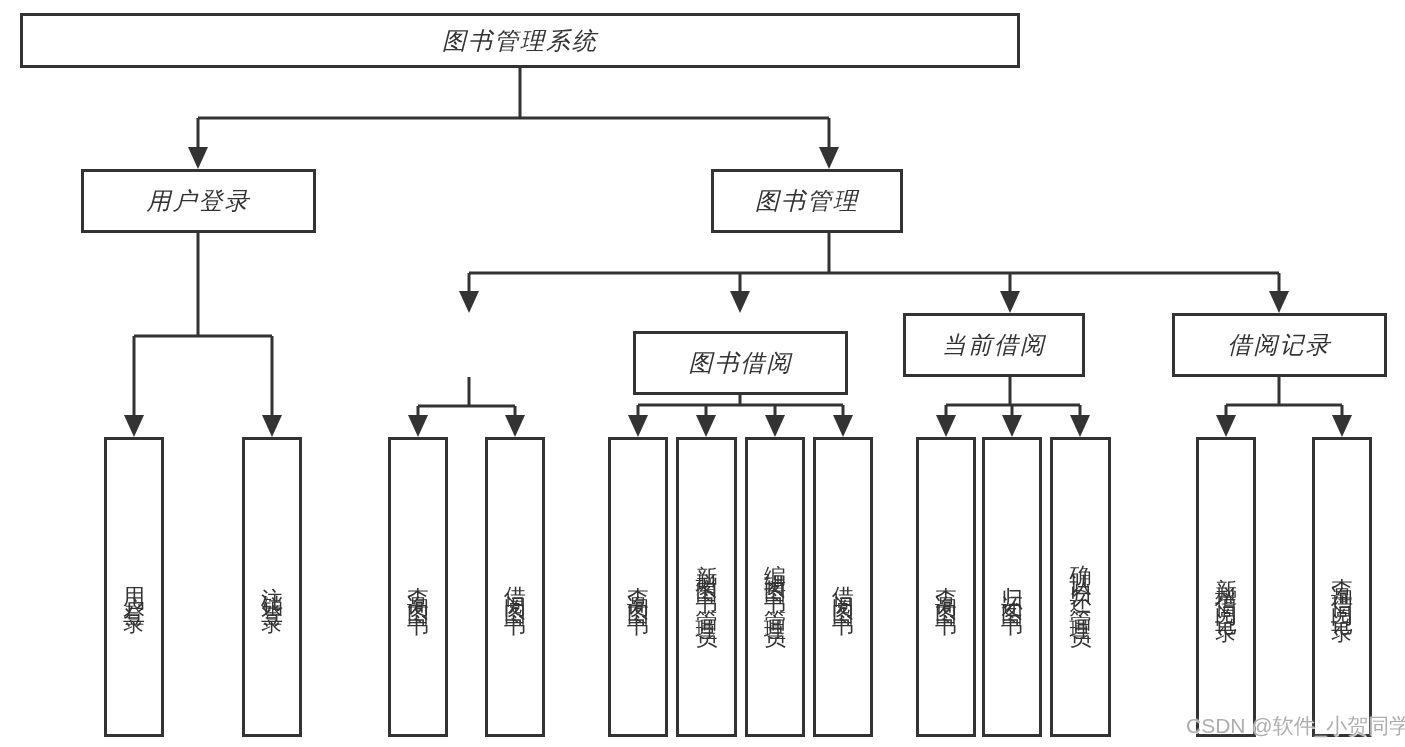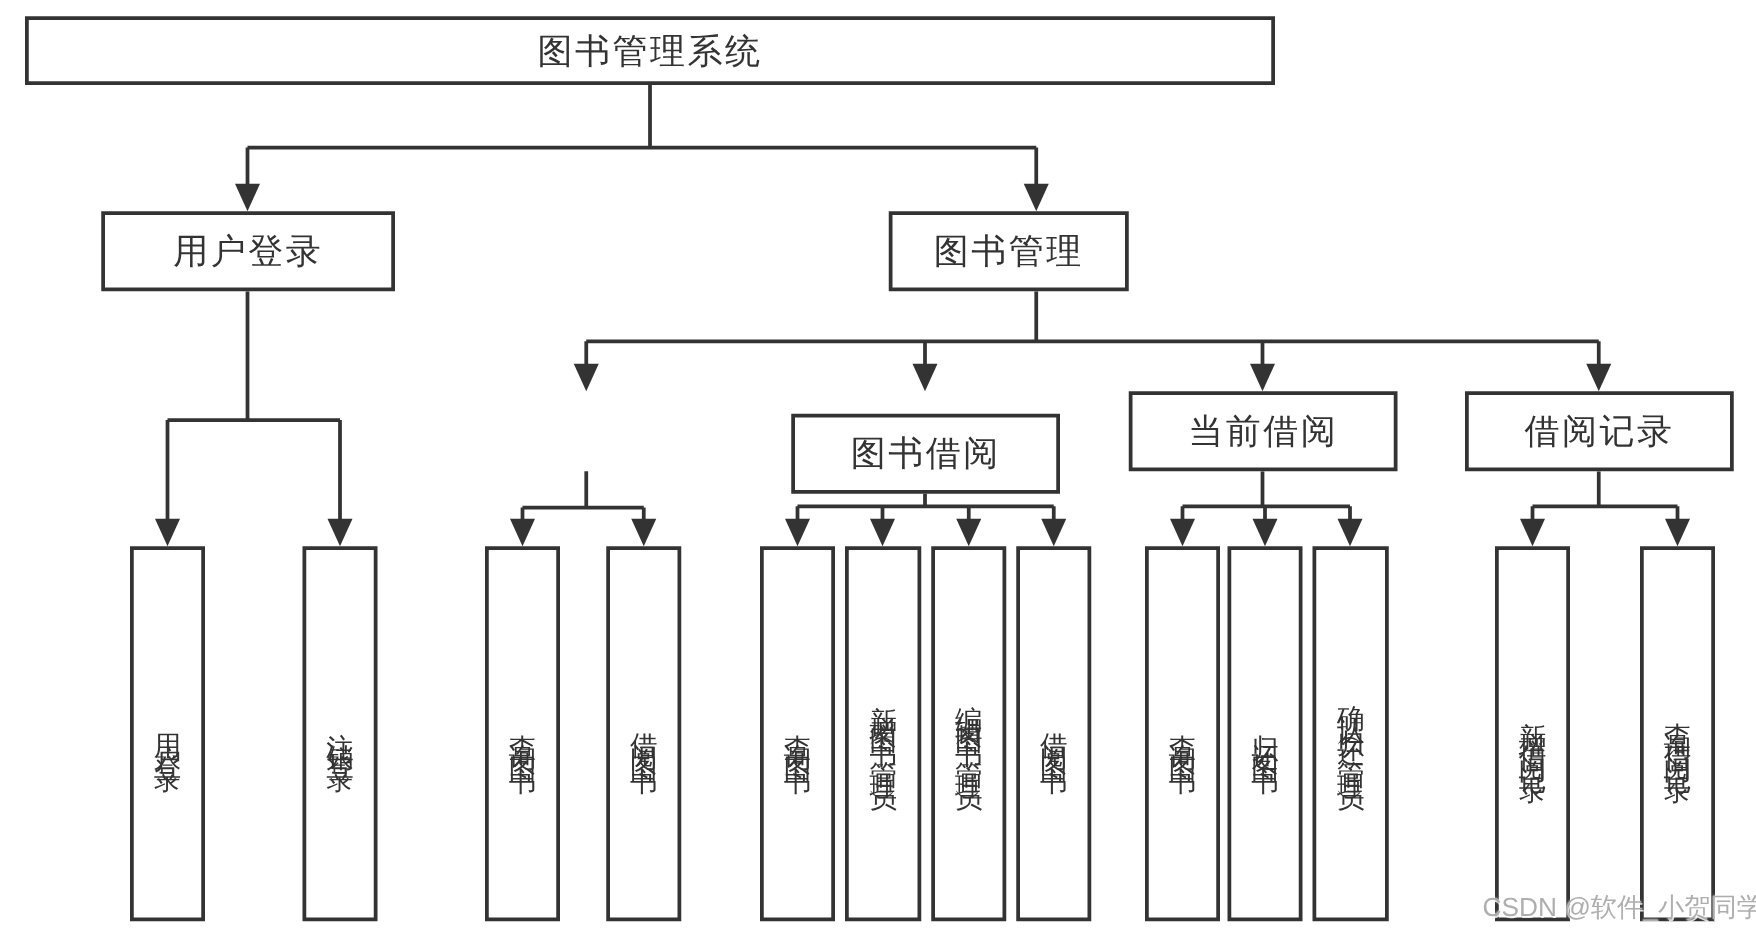--- a/index.html
+++ b/index.html
@@ -9,21 +9,21 @@
   }
   .wires{position:absolute;left:0;top:0;z-index:1;}
   .wires path{stroke:#333333;stroke-width:3;fill:none;}
   .wires polygon{fill:#333333;stroke:none;}
   .node{
     position:absolute;box-sizing:border-box;z-index:2;
     border:3px solid #333333;background:#ffffff;color:#333333;
     display:flex;align-items:center;justify-content:center;
     text-align:center;
   }
-  .h{font-size:28px;letter-spacing:2px;}
+  .h{font-size:24px;letter-spacing:2px;font-style:italic;}
   .v{
     font-size:22px;letter-spacing:9px;
     writing-mode:vertical-lr;text-orientation:mixed;
   }
   .watermark{
     position:absolute;left:1186px;top:712px;z-index:5;
     font-size:21px;color:#aeaeae;white-space:nowrap;
     text-shadow:0 0 2px rgba(255,255,255,0.95),1px 1px 0 rgba(255,255,255,0.8);
   }
 </style>
@@ -81,21 +81,21 @@
       <polygon points="1332,415 1352,415 1342,437"></polygon>
     </g>
   </svg>
 
   <div class="node h" style="left:20px;top:13px;width:1000px;height:55px">图书管理系统</div>
 
   <div class="node h" style="left:81px;top:169px;width:235px;height:64px">用户登录</div>
   <div class="node h" style="left:711px;top:169px;width:192px;height:64px">图书管理</div>
 
   <div class="node h" style="left:633px;top:331px;width:215px;height:64px">图书借阅</div>
-  <div class="node h" style="left:903px;top:313px;width:215px;height:64px">当前借阅</div>
+  <div class="node h" style="left:903px;top:313px;width:182px;height:64px">当前借阅</div>
   <div class="node h" style="left:1172px;top:313px;width:215px;height:64px">借阅记录</div>
 
   <div class="node v" style="left:104px;top:437px;width:60px;height:300px">用户登录</div>
   <div class="node v" style="left:242px;top:437px;width:60px;height:300px">注销登录</div>
 
   <div class="node v" style="left:388px;top:437px;width:60px;height:300px">查询图书</div>
   <div class="node v" style="left:485px;top:437px;width:60px;height:300px">借阅图书</div>
 
   <div class="node v" style="left:608px;top:437px;width:60px;height:300px">查询图书</div>
   <div class="node v" style="left:676px;top:437px;width:61px;height:300px">新增图书（管理员）</div>

